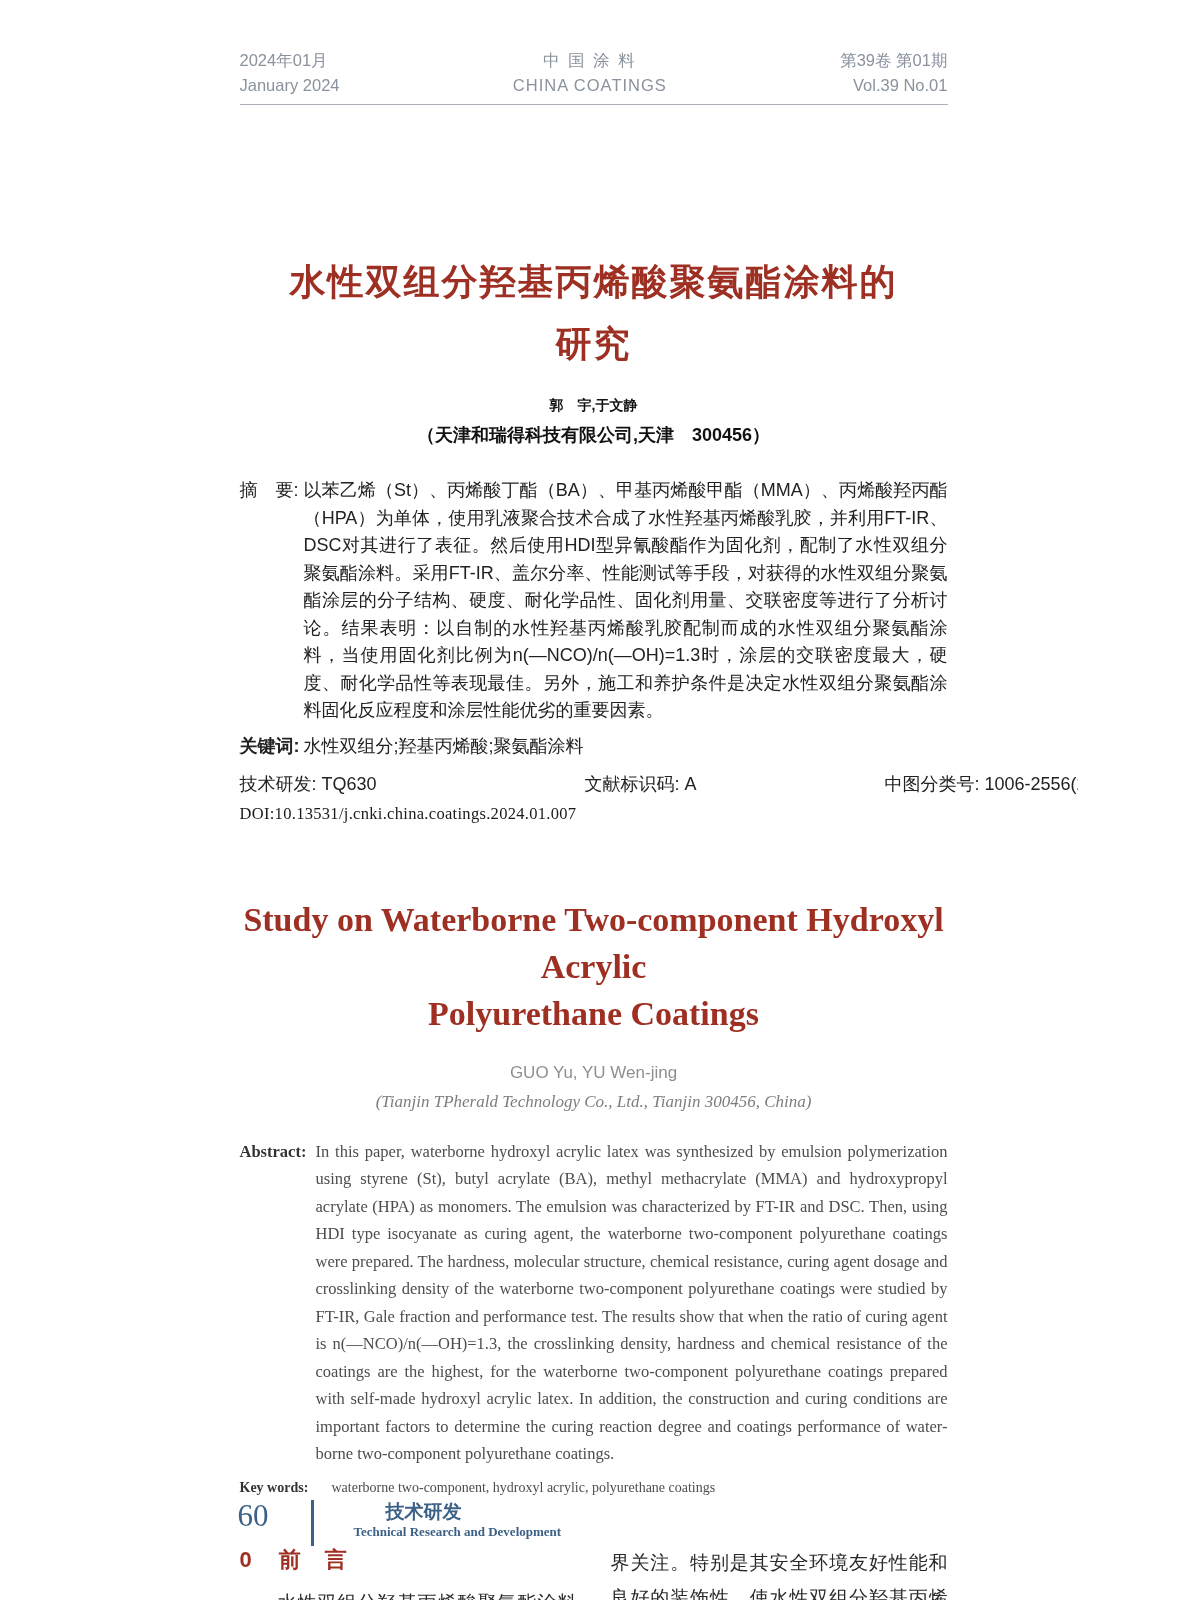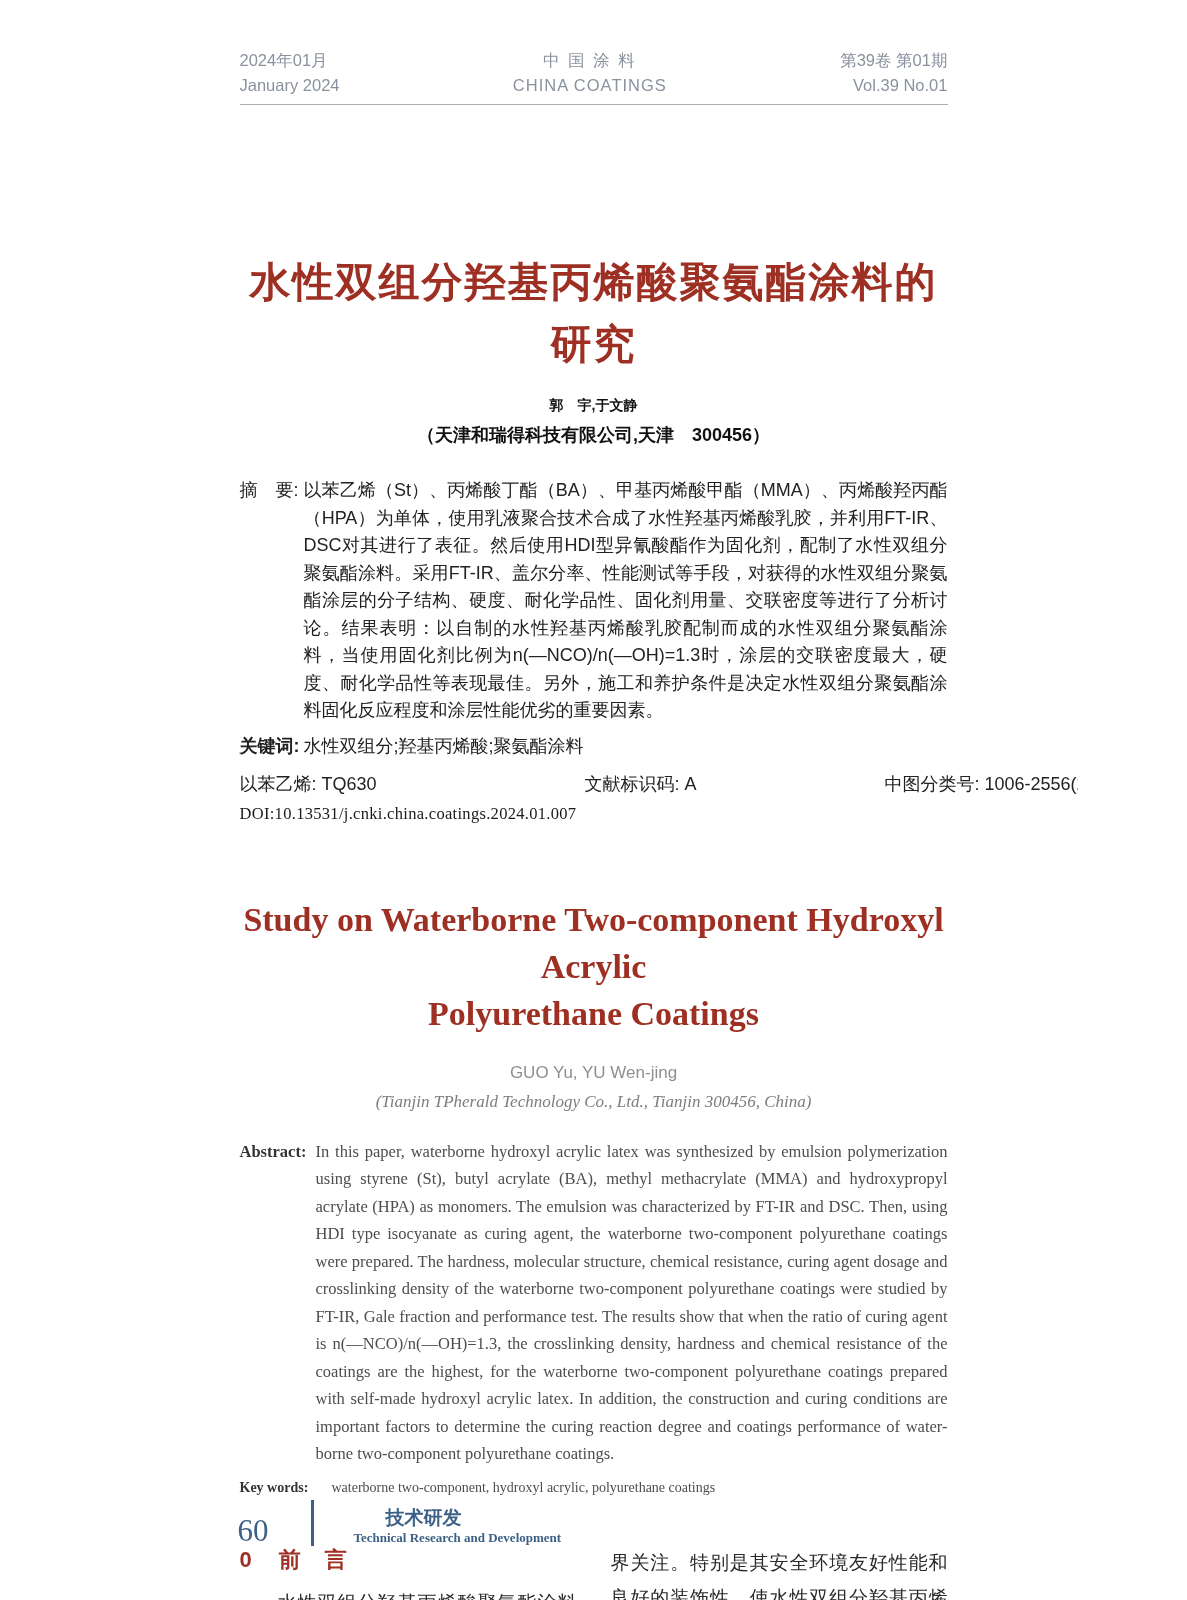--- a/index.html
+++ b/index.html
@@ -23,21 +23,21 @@
   .journal-header .col{white-space:nowrap;}
   .journal-header .center{text-align:center;letter-spacing:2px;}
   .journal-header .center .en{letter-spacing:1px;}
   .journal-header .right{text-align:right;}
   .hdr-rule{border:none;border-top:1.5px solid #aab0b8;margin:6px 0 0 0;}
   
   .cn-title{
     margin:146px 0 0 0;
     text-align:center;
     color:var(--accent-red,#9e2f23);
-    font-size:41px;font-weight:bold;
+    font-size:36px;font-weight:bold;
     line-height:62px;
     letter-spacing:2px;
   }
   .cn-title span{display:block;}
   .cn-authors{
     margin-top:22px;text-align:center;
     font-size:14px;font-weight:bold;color:#111;
   }
   .cn-affiliation{
     margin-top:8px;text-align:center;
@@ -110,21 +110,21 @@
     text-align:justify;
   }
   .intro p.indent{text-indent:2em;}
   
   .footnote-rule{border:none;border-top:1.5px solid #8d8d8d;margin:10px 0 0 0;}
   .footnote{margin-top:8px;font-size:16.5px;line-height:34px;color:#2a2a2a;}
   .footnote .row{white-space:nowrap;}
   
   .page-footer{
     position:absolute;left:128px;top:1500px;
-    display:flex;align-items:flex-end;
+    display:flex;align-items:flex-start;
     color:var(--footer-blue,#3d6186);
     gap:30px;
   }
   .page-footer .pagenum{
     font-family:"Liberation Serif", serif;
     font-size:31px;line-height:31px;
   }
   .page-footer .bar{
     width:3px;height:46px;background:var(--footer-blue,#3d6186);
     margin:0 10px 0 12px;
@@ -168,21 +168,21 @@
     <p class="text">以苯乙烯（St）、丙烯酸丁酯（BA）、甲基丙烯酸甲酯（MMA）、丙烯酸羟丙酯（HPA）为单体，使用乳液聚合技术合成了水性羟基丙烯酸乳胶，并利用FT-IR、DSC对其进行了表征。然后使用HDI型异氰酸酯作为固化剂，配制了水性双组分聚氨酯涂料。采用FT-IR、盖尔分率、性能测试等手段，对获得的水性双组分聚氨酯涂层的分子结构、硬度、耐化学品性、固化剂用量、交联密度等进行了分析讨论。结果表明：以自制的水性羟基丙烯酸乳胶配制而成的水性双组分聚氨酯涂料，当使用固化剂比例为n(—NCO)/n(—OH)=1.3时，涂层的交联密度最大，硬度、耐化学品性等表现最佳。另外，施工和养护条件是决定水性双组分聚氨酯涂料固化反应程度和涂层性能优劣的重要因素。</p>
   </div>
 
   <div class="cn-keywords hang-row">
     <span class="label">关键词:</span>
     <p class="text">水性双组分;羟基丙烯酸;聚氨酯涂料</p>
   </div>
 
   <div class="meta-row">
     <div class="item">
-      <span>以苯乙烯: </span><span>TQ630</span>
+      <span>技术研发: </span><span>TQ630</span>
     </div>
     <div class="item">
       <span>文献标识码: </span><span>A</span>
     </div>
     <div class="item">
       <span>中图分类号: </span><span>1006-2556(2024)01-0060-06</span>
     </div>
   </div>
   <div class="doi-line">DOI:10.13531/j.cnki.china.coatings.2024.01.007</div>
 

